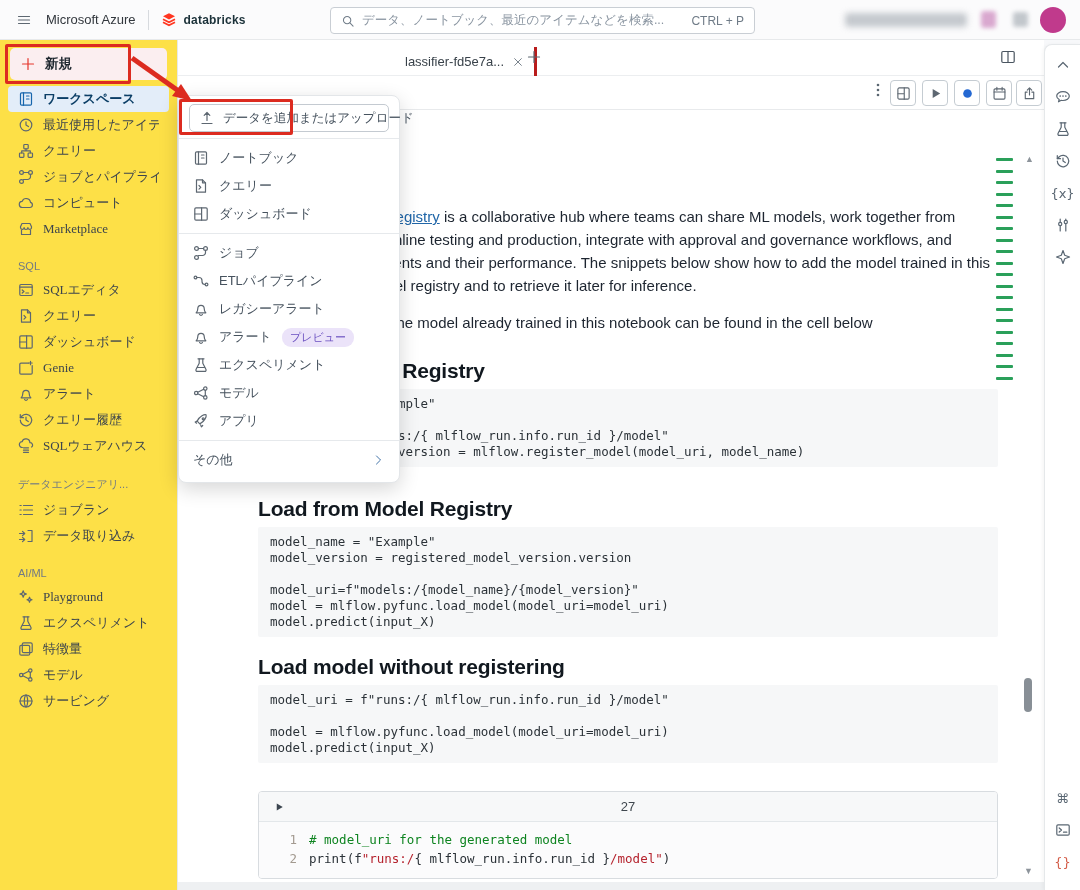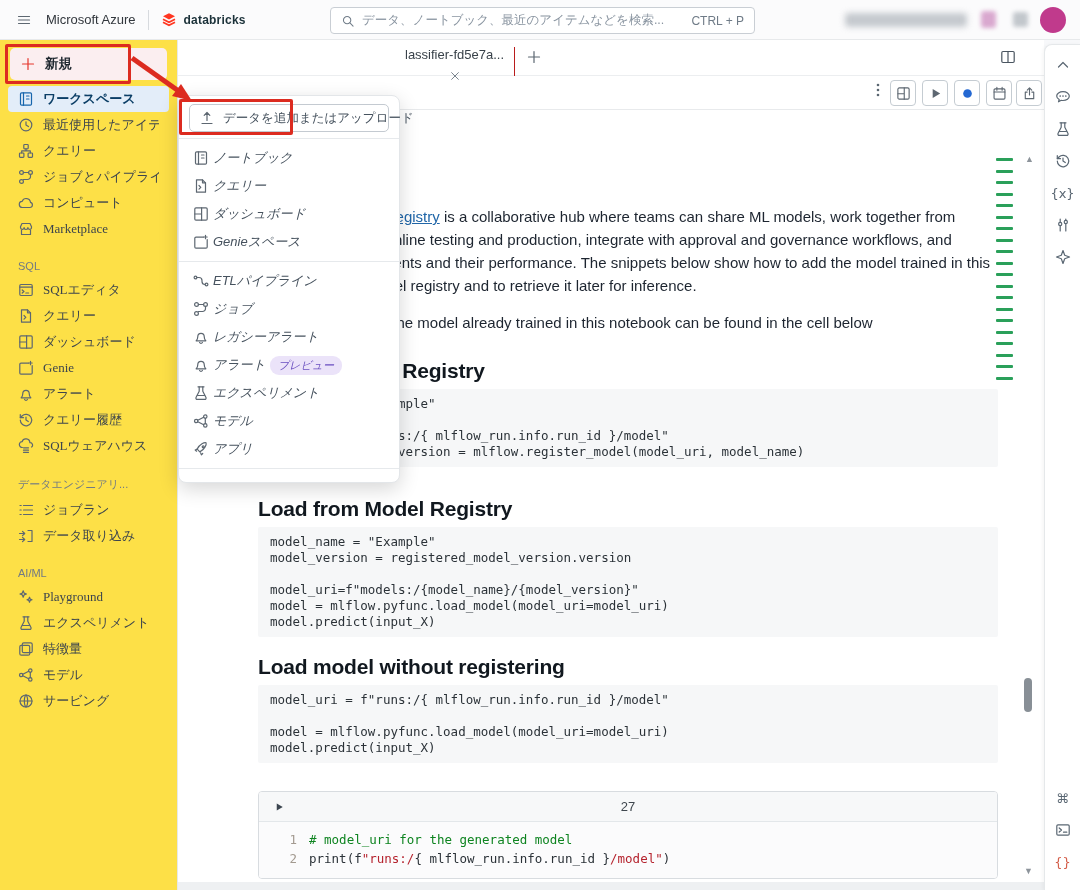--- a/index.html
+++ b/index.html
@@ -32,21 +32,21 @@
   .side-item { height:26px; display:flex; align-items:center; gap:9px; padding:0 10px; margin:0 8px; border-radius:4px; cursor:pointer;font-family:Liberation Serif, serif; }
   .side-item .lbl { font-size:13px; color:#3d454d; white-space:nowrap; overflow:hidden; }
   .side-item.sel { background:#e3edf9; }
   .side-item.sel .lbl { color:#0b3e66; font-weight:bold; }
   .side-item.sel .icon { color:#1766ad; }
   .side-header { font-size:11px; color:#717a84; margin:18px 0 5px 18px; white-space:nowrap; overflow:hidden; }
 
   
   .main { position:absolute; left:178px; top:40px; right:36px; bottom:0; background:#fff; z-index:1; }
   .tabrow { position:absolute; left:0; top:0; right:0; height:36px; border-bottom:1px solid #eceef0; }
-  .tab { position:absolute; left:217px; top:7px; height:29px; display:flex; align-items:center; gap:8px; padding:0 10px; border-right:1px solid #b91c1c; cursor:pointer;flex-direction:column; }
+  .tab { position:absolute; left:217px; top:7px; height:29px; display:flex; align-items:center; gap:8px; padding:0 10px; border-right:3px solid #b91c1c; cursor:pointer; }
   .tab .lbl { font-size:13px; color:#39424a; white-space:nowrap; }
   .tab .icon { width:12px; height:12px; color:#6b7680; }
   .newtab { position:absolute; left:348px; top:9px; cursor:pointer; color:#5b6671; }
   .split { position:absolute; right:28px; top:9px; cursor:pointer; color:#4a5560; }
   .toolrow { position:absolute; left:0; top:36px; right:0; height:34px; border-bottom:1px solid #e8eaec; }
   .kebab { position:absolute; left:692px; top:6px; cursor:pointer; color:#5b6671; }
   .tbtn { position:absolute; top:4px; width:26px; height:26px; border:1px solid #c5ccd2; border-radius:4px; background:#fff; display:flex; align-items:center; justify-content:center; cursor:pointer; color:#57636e; }
   .tbtn svg { width:15px; height:15px; }
 
   .content { position:absolute; left:0; top:70px; right:0; bottom:8px; overflow:hidden; }
@@ -84,21 +84,21 @@
   .rp-top { position:absolute; top:12px; left:0; right:0; display:flex; flex-direction:column; align-items:center; gap:16px; }
   .rp-bot { position:absolute; bottom:20px; left:0; right:0; display:flex; flex-direction:column; align-items:center; gap:16px; }
   .rp-ic { cursor:pointer; color:#5a6773; }
   .rp-ic.red { color:#d4604c; }
 
   
   .menu { position:absolute; left:178px; top:50px; width:222px; background:#fff; border:1px solid #e3e6e9; border-radius:8px; box-shadow:0 6px 20px rgba(0,0,0,.16); padding:8px 0; z-index:10;margin-top:45px; }
   .menu-upload { margin:0 10px 6px; height:28px; border:1px solid #c4cad1; border-radius:5px; display:flex; align-items:center; gap:8px; padding:0 9px; cursor:pointer; }
   .menu-upload .lbl { font-size:12.5px; color:#46525e; white-space:nowrap; }
   .mdiv { height:1px; background:#e6e9ec; margin:5px 0; }
-  .menu-item { height:28px; display:flex; align-items:center; gap:4px; padding:0 14px; cursor:pointer;font-style:italic; }
+  .menu-item { height:28px; display:flex; align-items:center; gap:10px; padding:0 14px; cursor:pointer; }
   .menu-item .lbl { font-size:13px; color:#46525e; }
   .menu-item .badge { font-size:11px; color:#6a4fc0; background:#ebe3f9; border-radius:9px; padding:2px 8px; }
   .menu-more { height:28px; display:flex; align-items:center; padding:0 14px; cursor:pointer; }
   .menu-more .lbl { flex:1; font-size:13px; color:#46525e; }
   .menu-more .icon { color:#3c6ea5; width:13px; height:13px; }
 
   
   .anno { position:absolute; border:3px solid #dc2b20; border-radius:2px; z-index:20; pointer-events:none; }
   .anno-new { left:5px; top:44px; width:126px; height:40px; }
   .anno-nb { left:179px; top:99px; width:114px; height:36px; }
@@ -571,54 +571,45 @@
       </div>
       <div class="menu-item">
         <span class="icon">
           <svg viewBox="0 0 16 16" fill="none" stroke="currentColor" stroke-width="1.2" stroke-linecap="round" stroke-linejoin="round">
             <rect x="1.8" y="1.8" width="12.4" height="12.4" rx="1.2"></rect>
             <path d="M8.6 1.8v12.4M1.8 8h6.8"></path>
           </svg>
         </span>
         <span class="lbl">ダッシュボード</span>
       </div>
-      <div class="menu-item">
-        <span class="icon">
-          <svg viewBox="0 0 16 16" fill="none" stroke="currentColor" stroke-width="1.2" stroke-linecap="round" stroke-linejoin="round">
-            <path d="M14.2 5.5v7.5a1.2 1.2 0 0 1-1.2 1.2H3a1.2 1.2 0 0 1-1.2-1.2V4.3A1.2 1.2 0 0 1 3 3.1h7.5"></path>
-            <path d="M12.5 1.3v3.4M10.8 3h3.4"></path>
-          </svg>
-        </span>
-        <span class="lbl">Genieスペース</span>
-      </div>
       <div class="mdiv"></div>
-      <div class="menu-item">
-        <span class="icon">
-          <svg viewBox="0 0 16 16" fill="none" stroke="currentColor" stroke-width="1.2" stroke-linecap="round" stroke-linejoin="round">
-            <path d="M3.8 4.5h2.2a3 3 0 0 1 3 3v1a3 3 0 0 0 3 3h.2"></path>
-            <circle cx="2.5" cy="4.5" r="1.4"></circle>
-            <circle cx="13.5" cy="11.5" r="1.4"></circle>
-          </svg>
-        </span>
-        <span class="lbl">ETLパイプライン</span>
-      </div>
       <div class="menu-item">
         <span class="icon">
           <svg viewBox="0 0 16 16" fill="none" stroke="currentColor" stroke-width="1.2" stroke-linecap="round" stroke-linejoin="round">
             <circle cx="3.5" cy="3.5" r="1.9"></circle>
             <circle cx="12.5" cy="3.5" r="1.9"></circle>
             <circle cx="3.5" cy="12.5" r="1.9"></circle>
             <path d="M5.4 3.5h5.2M12.5 5.4v2.1a3 3 0 0 1-3 3H5.4"></path>
           </svg>
         </span>
         <span class="lbl">ジョブ</span>
       </div>
       <div class="menu-item">
         <span class="icon">
           <svg viewBox="0 0 16 16" fill="none" stroke="currentColor" stroke-width="1.2" stroke-linecap="round" stroke-linejoin="round">
+            <path d="M3.8 4.5h2.2a3 3 0 0 1 3 3v1a3 3 0 0 0 3 3h.2"></path>
+            <circle cx="2.5" cy="4.5" r="1.4"></circle>
+            <circle cx="13.5" cy="11.5" r="1.4"></circle>
+          </svg>
+        </span>
+        <span class="lbl">ETLパイプライン</span>
+      </div>
+      <div class="menu-item">
+        <span class="icon">
+          <svg viewBox="0 0 16 16" fill="none" stroke="currentColor" stroke-width="1.2" stroke-linecap="round" stroke-linejoin="round">
             <path d="M3.2 11.8h9.6c-1-.9-1.6-2-1.6-4.2a3.2 3.2 0 0 0-6.4 0c0 2.2-.6 3.3-1.6 4.2z"></path>
             <path d="M6.6 13.5a1.6 1.6 0 0 0 2.8 0"></path>
           </svg>
         </span>
         <span class="lbl">レガシーアラート</span>
       </div>
       <div class="menu-item">
         <span class="icon">
           <svg viewBox="0 0 16 16" fill="none" stroke="currentColor" stroke-width="1.2" stroke-linecap="round" stroke-linejoin="round">
             <path d="M3.2 11.8h9.6c-1-.9-1.6-2-1.6-4.2a3.2 3.2 0 0 0-6.4 0c0 2.2-.6 3.3-1.6 4.2z"></path>
@@ -653,20 +644,28 @@
           <svg viewBox="0 0 16 16" fill="none" stroke="currentColor" stroke-width="1.2" stroke-linecap="round" stroke-linejoin="round">
             <path d="M9 2.8c1.7-1 3.3-1.2 4.1-1 .2.8 0 2.4-1 4.1-1.2 2.1-3 4-5.3 5L4.2 8.1C5.2 5.8 6.9 4 9 2.8z"></path>
             <circle cx="10.2" cy="5.8" r="1"></circle>
             <path d="M4.2 8.1l-2 .9 1.4 1.2M7.6 11.9l.8 2 1.3-1.4"></path>
           </svg>
         </span>
         <span class="lbl">アプリ</span>
       </div>
     </div>
   <div class="mdiv"></div>
+  <div class="menu-more">
+    <span class="lbl">その他</span>
+    <span class="icon">
+        <svg viewBox="0 0 16 16" fill="none" stroke="currentColor" stroke-width="1.2" stroke-linecap="round" stroke-linejoin="round">
+          <path d="M5.5 3l5 5-5 5"></path>
+        </svg>
+      </span>
+  </div>
 </div>
 
 <div class="anno anno-new"></div>
 <div class="anno anno-nb"></div>
 <svg class="anno-arrow" viewBox="0 0 90 70">
   <line x1="14" y1="10" x2="62" y2="44" stroke="#dc2b20" stroke-width="5"></line>
   <path d="M74 53 L54 48 L63 36 Z" fill="#dc2b20"></path>
 </svg>
 
 </body></html>

